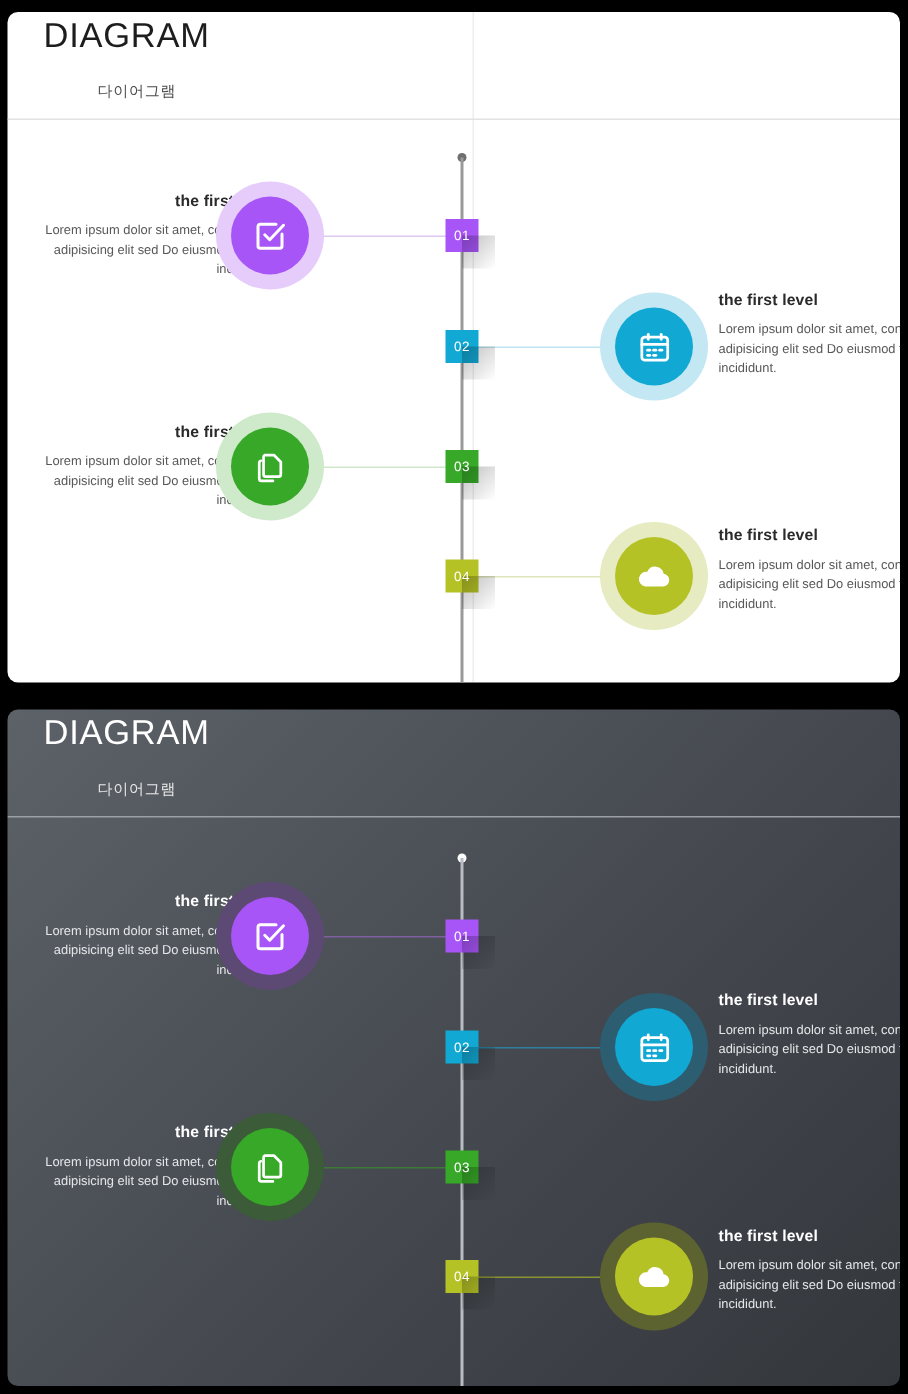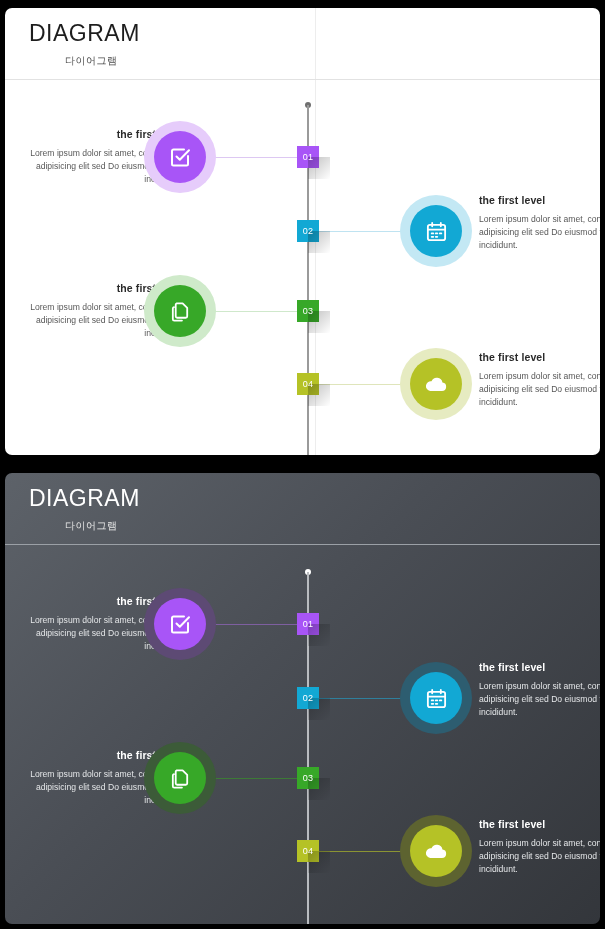--- a/index.html
+++ b/index.html
@@ -59,21 +59,21 @@
     height: 1px;
     width: 100%;
   }
   .panel-light .title    { color: #1d1d1d; }
   .panel-light .subtitle { color: #4a4a4a; }
   .panel-light .rule     { background: #e2e2e2; }
   .panel-dark .title     { color: #ffffff; }
   .panel-dark .subtitle  { color: #e8e8e8; }
   .panel-dark .rule      { background: #9ba0a6; }
 
-  .hdr-pos { position: absolute; left: 24px; top: 12px; }
+  .hdr-pos { position: absolute; left: 24px; top: 2px; }
   .hdr-sub { position: absolute; left: 60px; top: 44px; }
 
   
   .spine {
     position: absolute;
     left: 302px;
     width: 1.5px;
   }
   .panel-light .spine { background: #9a9a9a; }
   .panel-dark  .spine { background: #b9bcc0; }

